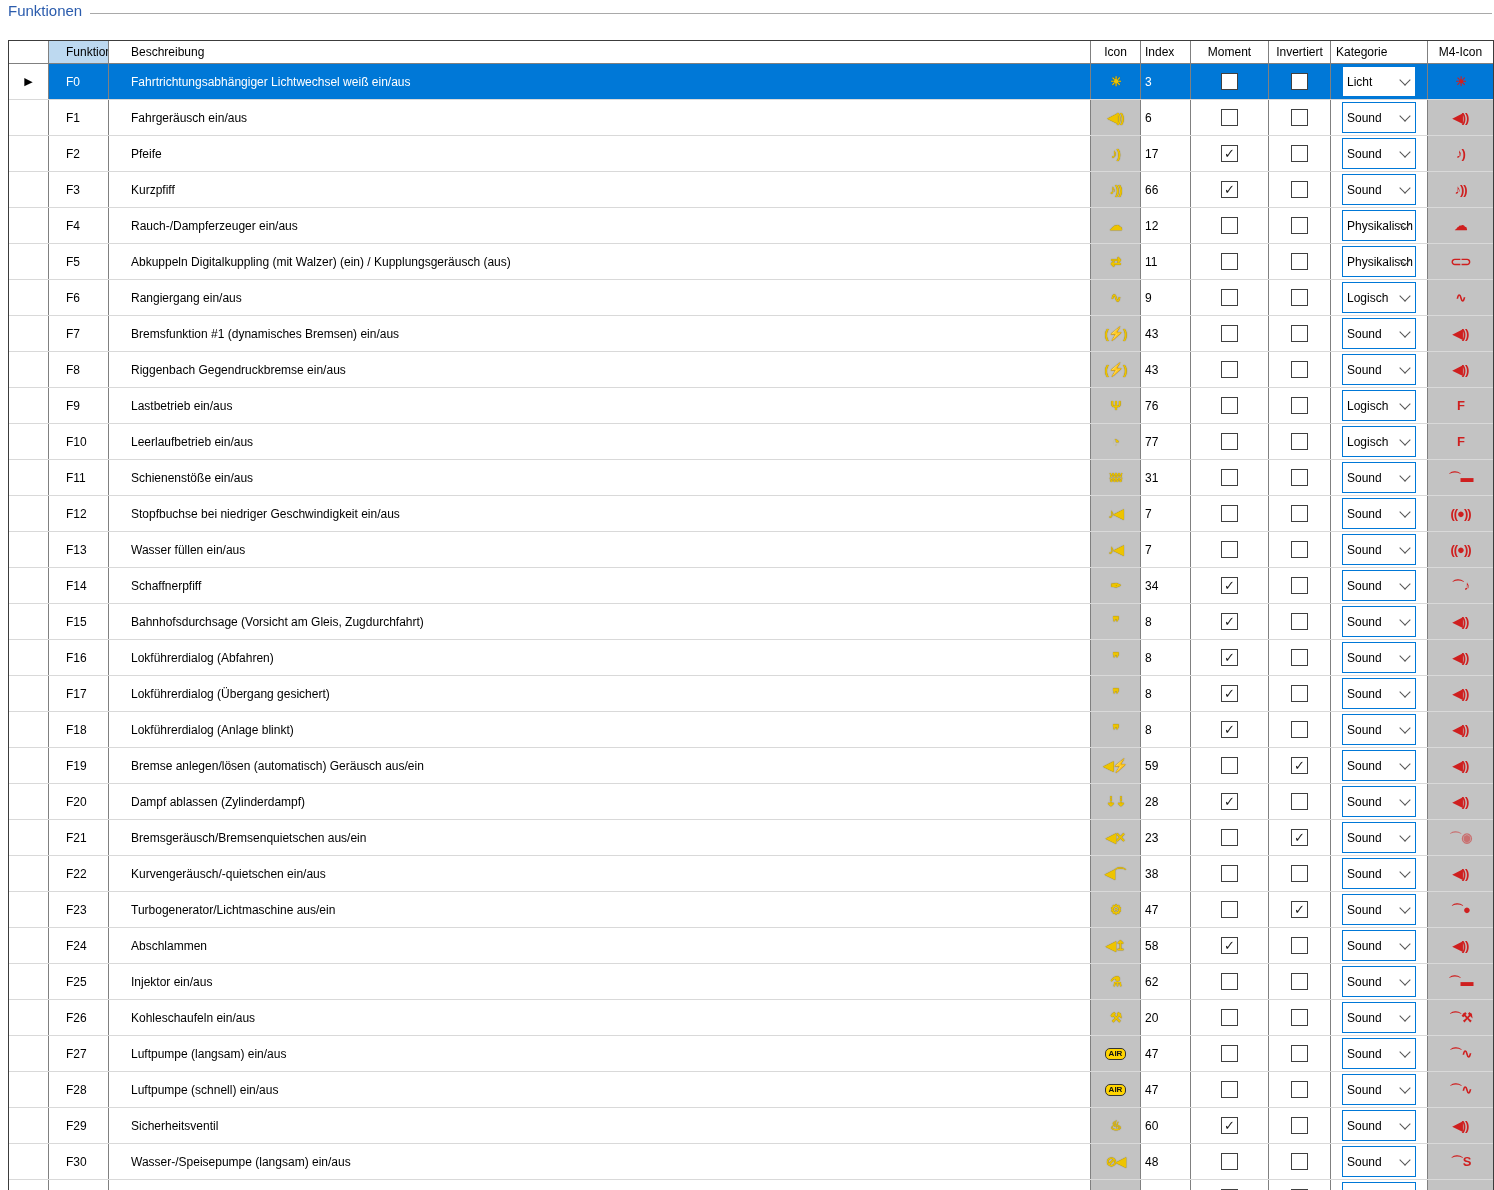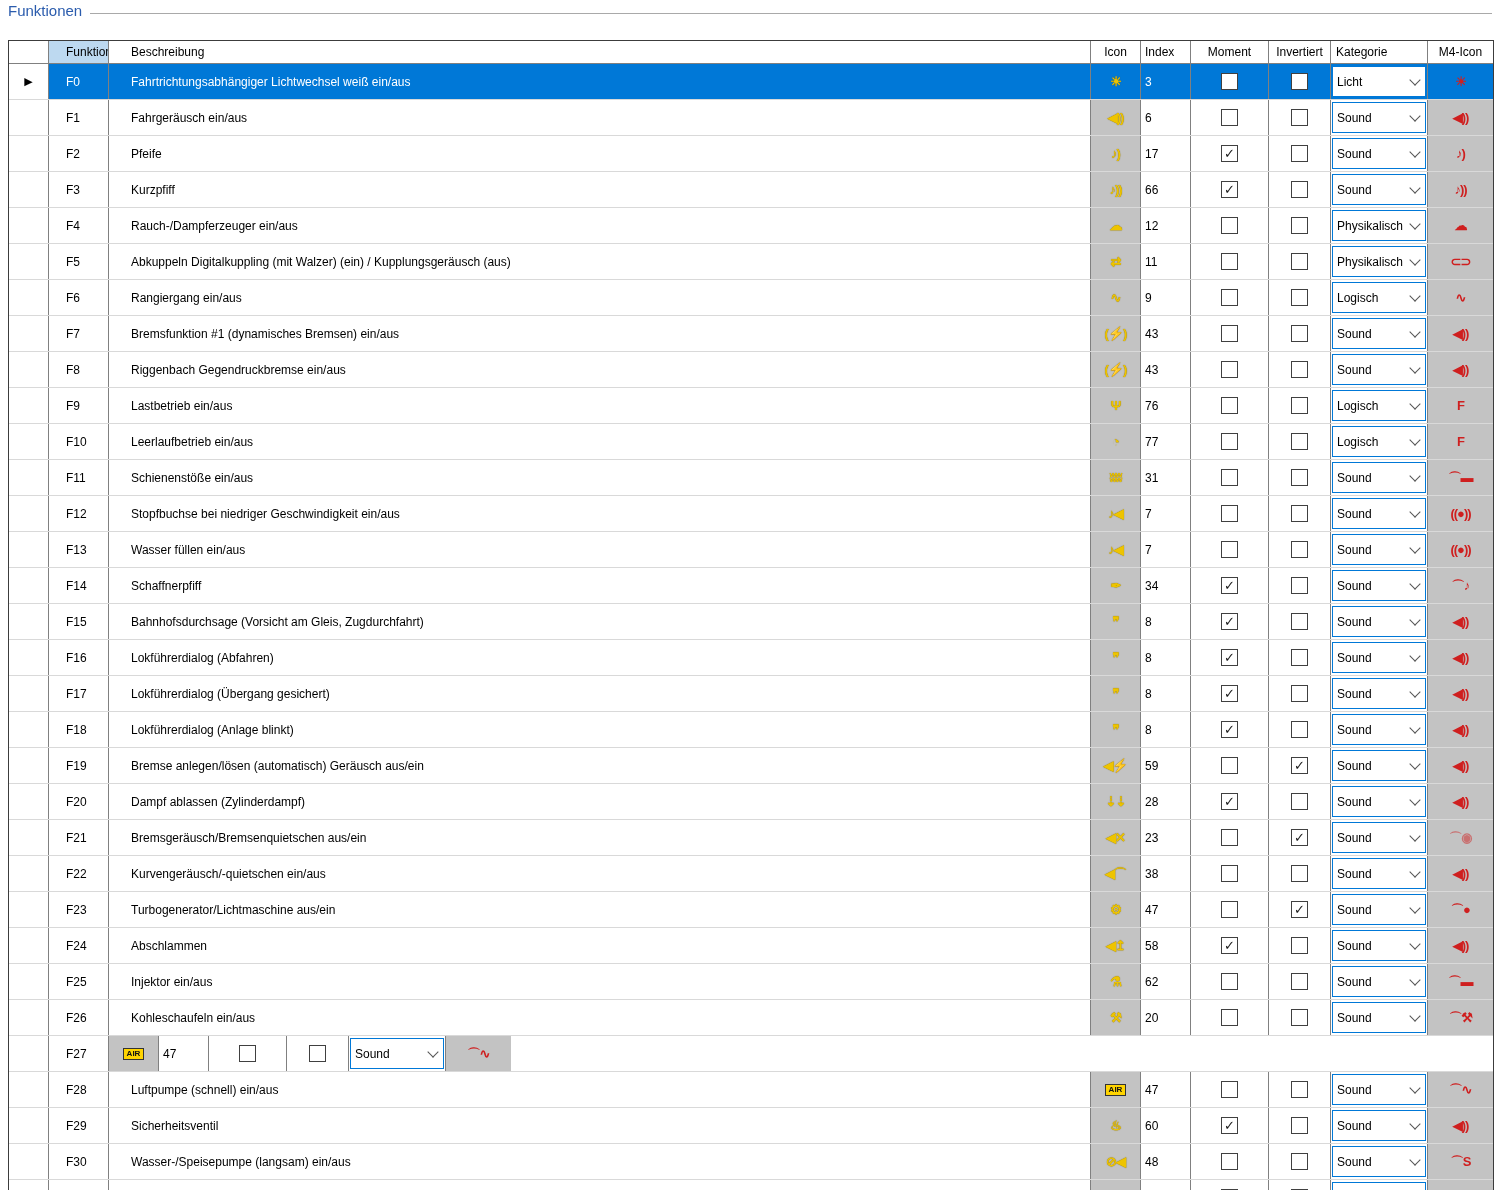--- a/index.html
+++ b/index.html
@@ -30,28 +30,28 @@
   .grid-header .cell.chk,.grid-header .cell.chk2{justify-content:center}
   .grid-header .cell.idx{padding-left:4px}
   .grid-header .cell.kat{padding-left:5px}
 
   .row.selected .cell{background:#0078d7;color:#fff}
   .row.selected .cell.sel{background:#fff;color:#000}
   .row.selected .cell.icon,.row.selected .cell.m4{background:#0078d7}
 
   .marker{color:#000;font-size:11px}
   .checkbox{width:15px;height:15px;background:#fff;border:1px solid #404040;display:flex;align-items:center;justify-content:center;color:#1a1a1a;font-size:13px;line-height:1}
-  .dropdown{margin:1px;flex:1;height:31px;box-sizing:border-box;background:#fff;border:1.5px solid #0078d7;display:flex;align-items:center;position:relative;color:#000}
+  .dropdown{margin:11px;flex:1;height:31px;box-sizing:border-box;background:#fff;border:1.5px solid #0078d7;display:flex;align-items:center;position:relative;color:#000}
   .dropdown .val{padding-left:4px;font-size:12px}
   .chev{position:absolute;right:6px;top:9px;width:7px;height:7px;border-right:1.5px solid #555;border-bottom:1.5px solid #555;transform:rotate(45deg)}
 
   .ic{color:#eec400;font-weight:bold;font-size:13px;line-height:1;letter-spacing:-1px;text-shadow:0 0 1px #6b5900;white-space:nowrap}
   .ic.red{color:#cf1f1f;text-shadow:none}
   .ic.dim{opacity:.5}
-  .ic.pill{background:#ffd400;color:#111;border:1px solid #333;border-radius:0;font-size:8px;padding:1px 3px;font-weight:bold;text-shadow:none;letter-spacing:0}
+  .ic.pill{background:#ffd400;color:#111;border:1px solid #333;border-radius:5px;font-size:8px;padding:1px 3px;font-weight:bold;text-shadow:none;letter-spacing:0}
 </style>
 </head>
 <body>
 
 <div class="groupbox-header">
   <span class="gb-title">Funktionen</span>
   <span class="gb-rule"></span>
 </div>
 
 <div class="grid">
@@ -737,20 +737,21 @@
             <span class="chev"></span>
           </div>
         </div>
         <div class="cell m4">
           <span class="ic red">⌒⚒</span>
         </div>
       </div>
       <div class="row">
         <div class="cell sel"></div>
         <div class="cell fn">F27</div>
+        <div class="cell desc">Luftpumpe (langsam) ein/aus</div>
         <div class="cell icon">
           <span class="ic pill">AIR</span>
         </div>
         <div class="cell idx">47</div>
         <div class="cell chk">
           <div class="checkbox"></div>
         </div>
         <div class="cell chk2">
           <div class="checkbox"></div>
         </div>

